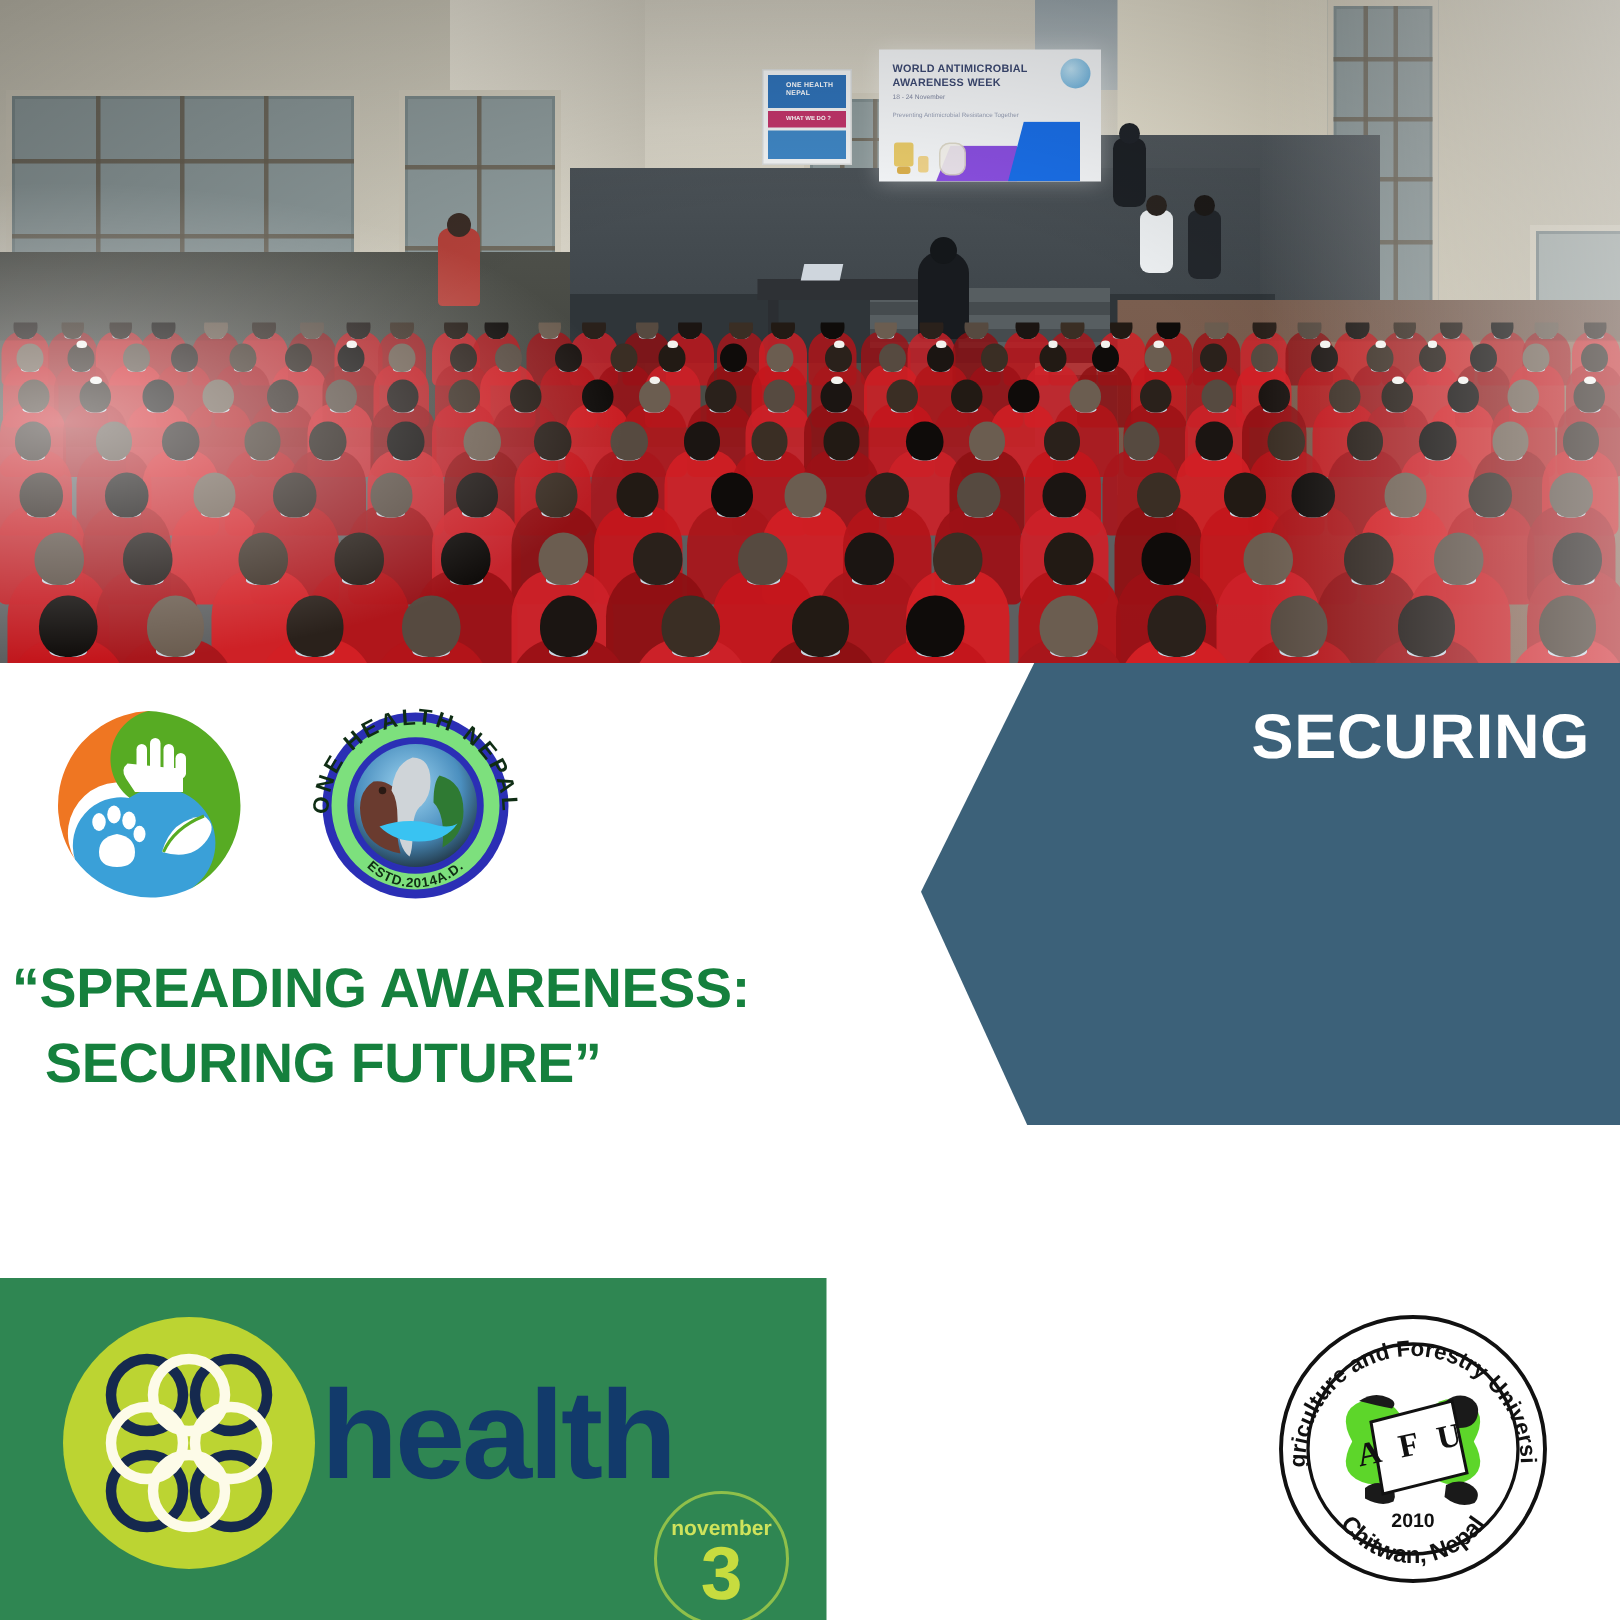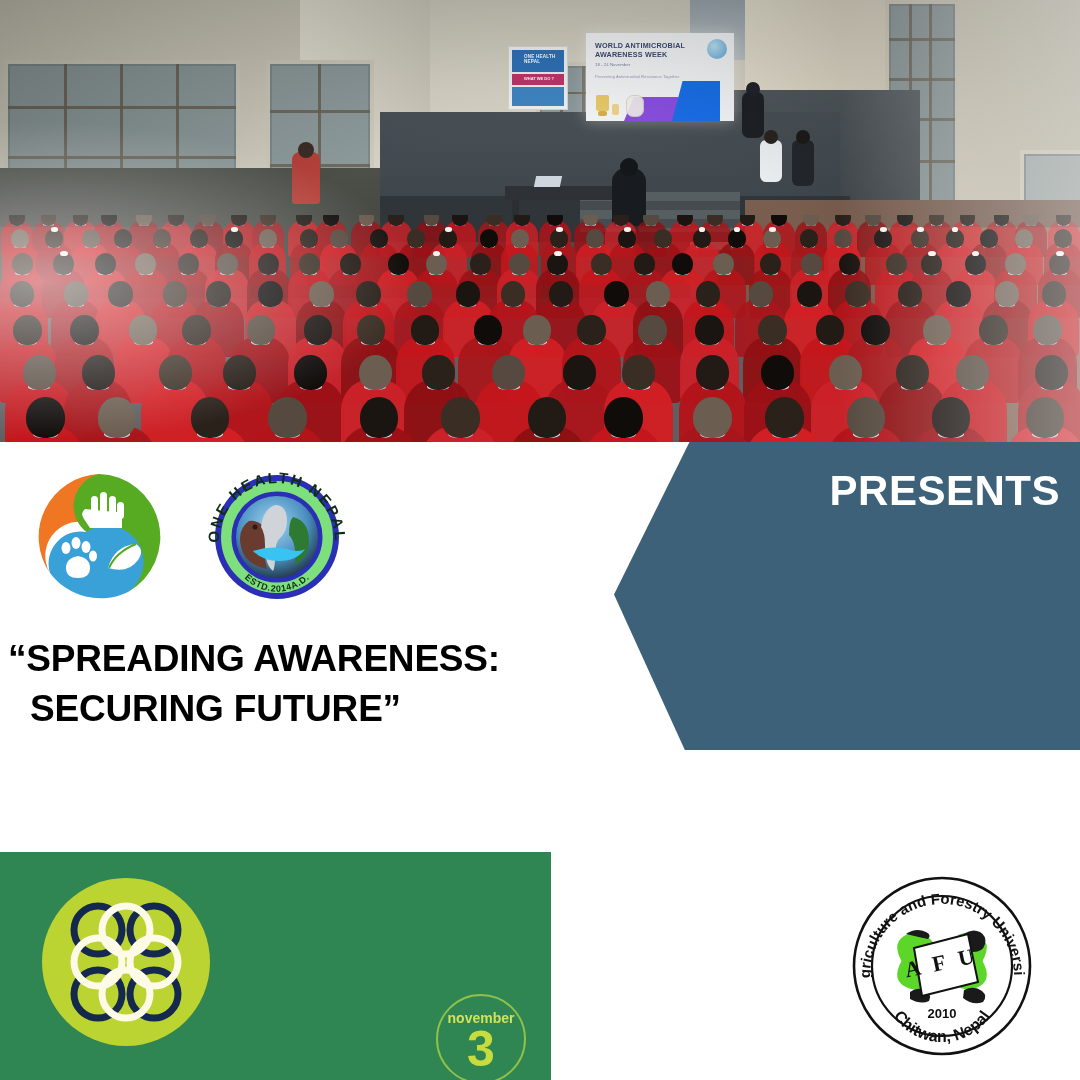--- a/index.html
+++ b/index.html
@@ -97,21 +97,21 @@
   .chev{position:absolute;left:614px;top:442px;width:466px;height:308px;background:#3c6179;
         clip-path:polygon(16.2% 0%, 100% 0%, 100% 100%, 15.2% 100%, 0% 49.5%);}
   .chev-txt{position:absolute;left:700px;top:465px;width:360px;text-align:right;color:#fff;
         font-size:42px;font-weight:800;line-height:52px;letter-spacing:.5px;}
 
   
   .tri{position:absolute;left:28px;top:466px;width:142px;height:142px;}
   .ohn{position:absolute;left:197px;top:455px;width:160px;height:160px;}
 
   
-  .title{position:absolute;left:8px;top:634px;width:600px;color:#000000;
+  .title{position:absolute;left:8px;top:634px;width:600px;color:#15803d;
         font-size:37px;font-weight:800;line-height:50px;letter-spacing:-.2px;}
   .title .l2{display:block;padding-left:22px;}
   .subtitle{position:absolute;left:14px;top:755px;width:860px;color:#111;
         font-size:22.5px;font-weight:700;letter-spacing:-.2px;}
 
   
   .ohd{position:absolute;left:0;top:852px;width:551px;height:228px;background:#2f8652;}
   .ohd-mark{position:absolute;left:42px;top:26px;width:168px;height:168px;border-radius:50%;background:#bcd432;}
   .ohd-text{position:absolute;left:218px;top:20px;width:330px;height:190px;}
   .w-one{position:absolute;left:28px;top:2px;color:#d9e84a;font-size:60px;font-weight:800;letter-spacing:-1px;line-height:60px;}
@@ -721,21 +721,21 @@
       </div>
     <div class="aud-shadow"></div>
     <div class="haze"></div>
     <div class="haze2"></div>
   </div>
 
   <div class="band"></div>
 
   <div class="chev"></div>
   <div class="chev-txt">
-    <div>PRESENTS</div>
+    <div>SECURING</div>
   </div>
 
   <div class="tri">
     <svg viewBox="0 0 142 142" width="142" height="142" aria-hidden="true">
       <path d="M71 8 A63 63 0 0 0 22 107 A34 34 0 0 1 71 62 A30 30 0 0 0 71 8 Z" fill="#ef7622"></path>
       <path d="M71 8 A63 63 0 0 1 100 126 A34 34 0 0 0 86 72 A30 30 0 0 1 71 8 Z" fill="#57ab23"></path>
       <path d="M22 107 A63 63 0 0 0 100 126 A34 34 0 0 0 58 66 A32 32 0 0 0 22 107 Z" fill="#3aa0d8"></path>
       <g fill="#ffffff">
         <rect x="63" y="30" width="7" height="22" rx="3.5"></rect>
         <rect x="72" y="26" width="7" height="26" rx="3.5"></rect>
@@ -804,20 +804,21 @@
         </g>
         <g fill="none" stroke="#fdfbe8" stroke-width="7">
           <circle cx="84" cy="52" r="24"></circle>
             <circle cx="84" cy="116" r="24"></circle>
           <circle cx="56" cy="84" r="24"></circle>
             <circle cx="112" cy="84" r="24"></circle>
         </g>
       </svg>
     </div>
     <div class="ohd-text">
+      <div class="w-health">health</div>
       <div class="nov-circ">
         <div class="nov-t">november</div>
         <div class="nov-n">3</div>
       </div>
     </div>
   </div>
 
   <div class="afu">
     <svg viewBox="0 0 188 188" width="188" height="188">
       <defs>

